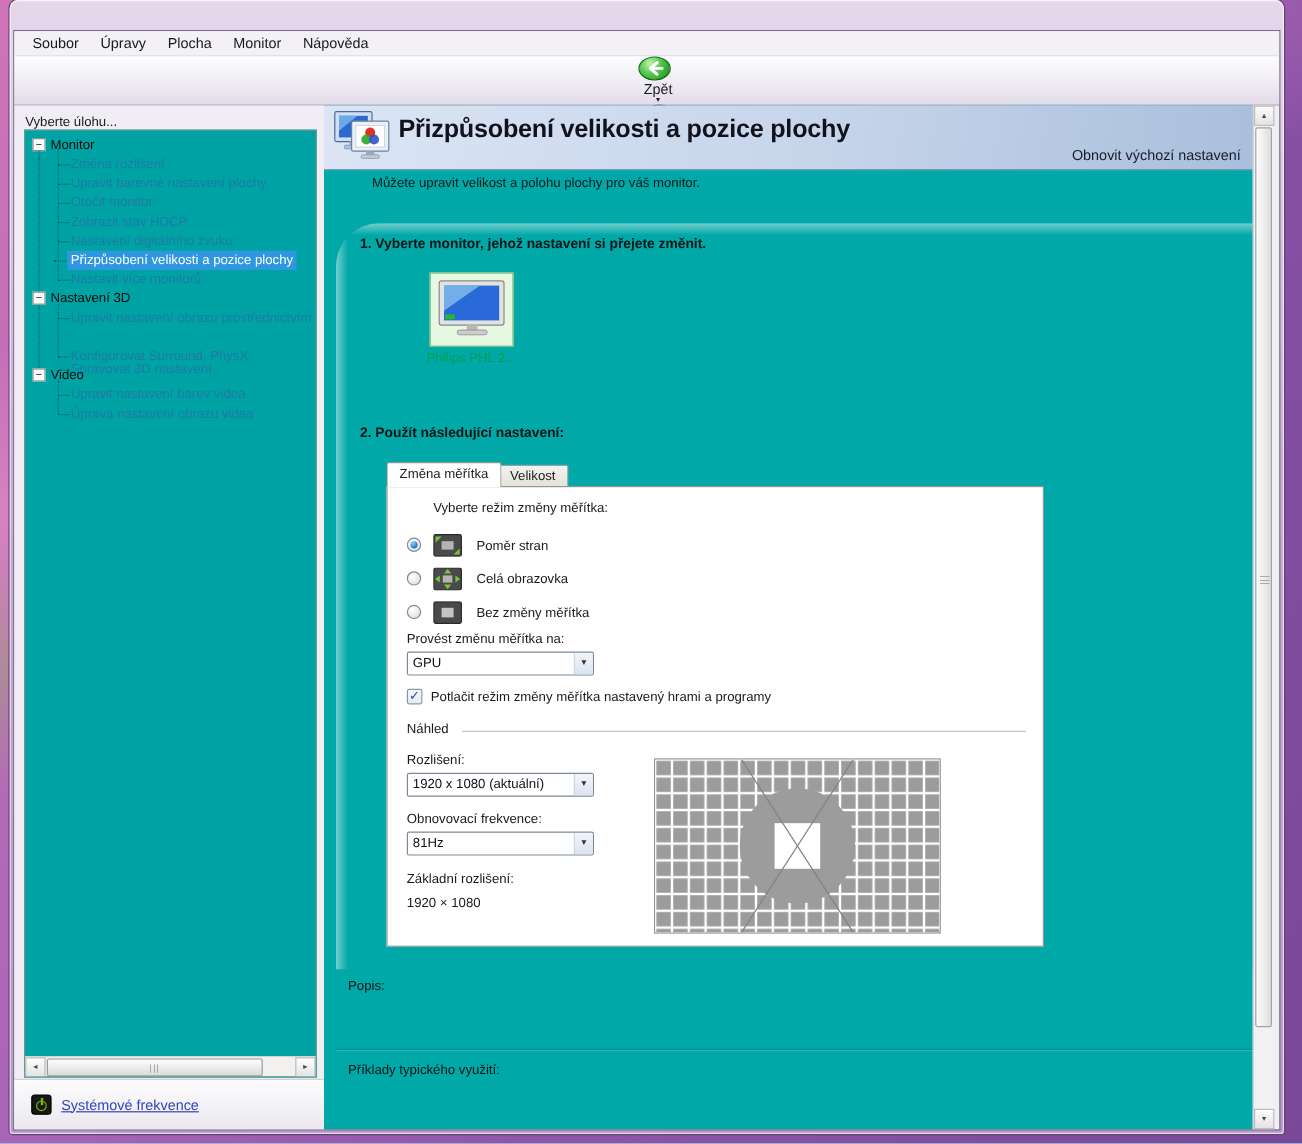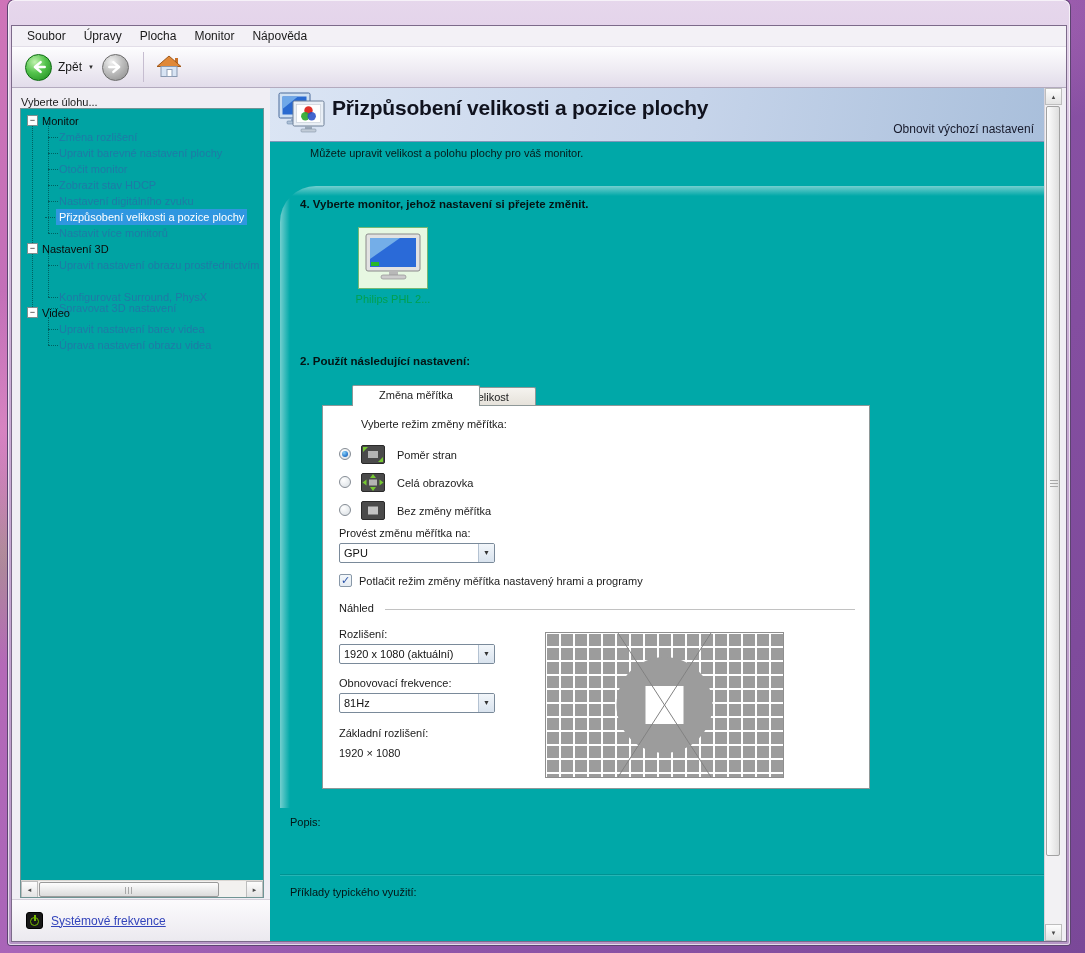--- a/index.html
+++ b/index.html
@@ -40,21 +40,21 @@
   .glyph-box { width:10px; height:8px; border:1px solid #3a3a3a; border-top:2px solid #3a3a3a; background:transparent; }
   .glyph-x { color:#fff; font-size:11px; font-weight:bold; text-shadow:0 1px 1px rgba(0,0,0,.4); }
   
   .client { position:absolute; left:4px; right:4px; top:26px; bottom:4px; background:#f0eef4;
     box-shadow:0 0 0 1px #7c6a8a; }
   .menubar { position:absolute; left:0; top:0; right:0; height:21px; background:#f3f1f6;
     border-bottom:1px solid #e2dee8; display:flex; align-items:center; padding-left:6px; font-size:12px; }
   .menu-item { padding:20px 9px; color:#1a1a1a; }
   .toolbar { position:absolute; left:0; top:21px; right:0; height:41px;
     background:linear-gradient(180deg,#fdfdfe 0%,#efecf3 55%,#e2dcea 100%);
-    border-bottom:1px solid #b3aabe; display:flex; align-items:center; padding-left:13px; }
+    border-bottom:1px solid #b3aabe; display:flex; align-items:center; padding-left:13px;flex-direction:column; }
   .nav-btn { width:27px; height:27px; border-radius:50%; border:1px solid #0d6a12;
     display:flex; align-items:center; justify-content:center;
     background:radial-gradient(circle at 35% 28%, #c0f2ae, #54c34c 45%, #1f8c1f 95%); }
   .nav-btn.fwd { border-color:#6b6b6b;
     background:radial-gradient(circle at 35% 28%, #f2f2f2, #bdbdbd 45%, #8d8d8d 95%); margin-left:8px; }
   .back-label { font-size:12px; margin-left:6px; color:#1a1a1a; }
   .caret { font-size:6px; color:#2a2a2a; margin-left:6px; }
   .tb-sep { width:1px; height:30px; background:#c6bdd0; margin:0 12px 0 14px; }
   
   .sidebar { position:absolute; left:0; top:62px; width:258px; bottom:0; background:#f0eef4; }
@@ -98,23 +98,23 @@
     border-top-left-radius:36px;
     background:
       linear-gradient(to bottom, rgba(255,255,255,.45), rgba(255,255,255,0) 10px),
       linear-gradient(to right, rgba(255,255,255,.45), rgba(255,255,255,0) 10px),
       #00a8a8;
   }
   .step-heading { position:absolute; font-size:11.5px; font-weight:bold; color:#041414; }
   .monitor-tile { position:absolute; left:78px; top:41px; width:70px; height:62px;
     background:#e7f8e2; border:1px solid #74b874; display:flex; align-items:center; justify-content:center; }
   .tile-label { position:absolute; left:58px; top:107px; width:110px; text-align:center; color:#00a050; font-size:11px; }
-  .tab { position:absolute; height:20px; font-size:11px; padding:0 26px; line-height:19px;
+  .tab { position:absolute; height:20px; font-size:11px; padding:0 10px; line-height:19px;
     border:1px solid #8e9898; border-bottom:none; background:linear-gradient(180deg,#f5f3ef,#e4e0d8); color:#222;
-    border-radius:2px 2px 0 0;margin-left:30px; }
+    border-radius:2px 2px 0 0; }
   .tab.active { background:#fff; height:21px; z-index:3; }
   .panel { position:absolute; left:42px; top:219px; width:548px; height:384px; background:#fff;
     border:1px solid #8e9898; z-index:2; }
   .plabel { position:absolute; font-size:11px; color:#1a1a1a; white-space:nowrap; }
   .radio { position:absolute; width:12px; height:12px; border-radius:50%; border:1px solid #858c94;
     background:radial-gradient(circle at 35% 30%, #ffffff, #dfe4e8 80%); }
   .radio.on::after { content:""; position:absolute; left:2px; top:2px; width:6px; height:6px; border-radius:50%;
     background:radial-gradient(circle at 35% 30%, #8ed4f8, #2f7fd0 60%, #15509a); }
   .opt-icon { position:absolute; }
   .combo { position:absolute; width:156px; height:20px; border:1px solid #7a8a9a; border-radius:2px;
@@ -252,21 +252,21 @@
               <rect x="23" y="37" width="15" height="3" rx="1" fill="#c2ccd8" stroke="#8494a8" stroke-width=".6"></rect>
             </svg>
           </div>
           <div class="banner-title">Přizpůsobení velikosti a pozice plochy</div>
           <div class="restore-link">Obnovit výchozí nastavení</div>
         </div>
 
         <div class="subtitle">Můžete upravit velikost a polohu plochy pro váš monitor.</div>
 
         <div class="page">
-          <div class="step-heading" style="left:20px; top:12px;">4. Vyberte monitor, jehož nastavení si přejete změnit.</div>
+          <div class="step-heading" style="left:20px; top:12px;">1. Vyberte monitor, jehož nastavení si přejete změnit.</div>
 
           <div class="monitor-tile">
             <svg width="58" height="50" viewBox="0 0 58 50">
               <rect x="2" y="1" width="54" height="37" rx="2" fill="#e2e2e2" stroke="#8a8a8a"></rect>
               <rect x="6" y="5" width="46" height="29" fill="#2a6ad8"></rect>
               <polygon points="6,5 36,5 6,26" fill="#74aee8"></polygon>
               <rect x="7" y="29" width="8" height="4" fill="#28b828"></rect>
               <rect x="25" y="38" width="9" height="4" fill="#b8b8b8"></rect>
               <rect x="17" y="42" width="25" height="4" rx="2" fill="#cccccc" stroke="#909090" stroke-width=".7"></rect>
             </svg>

